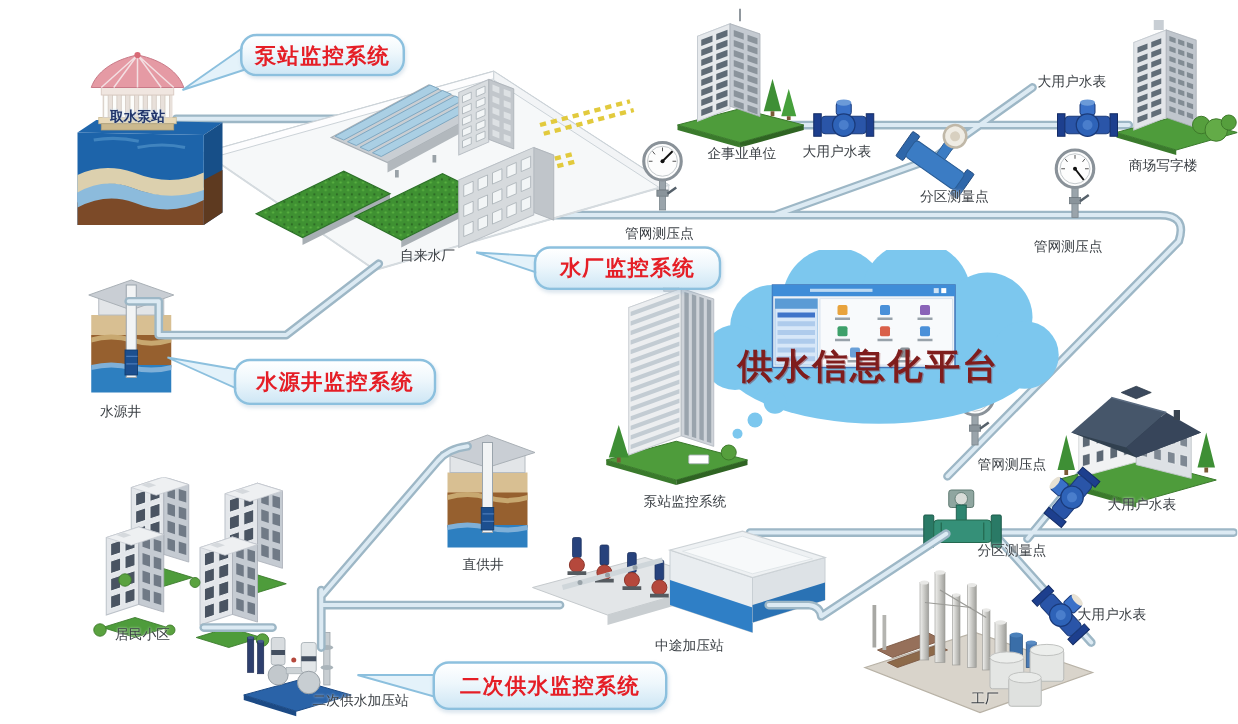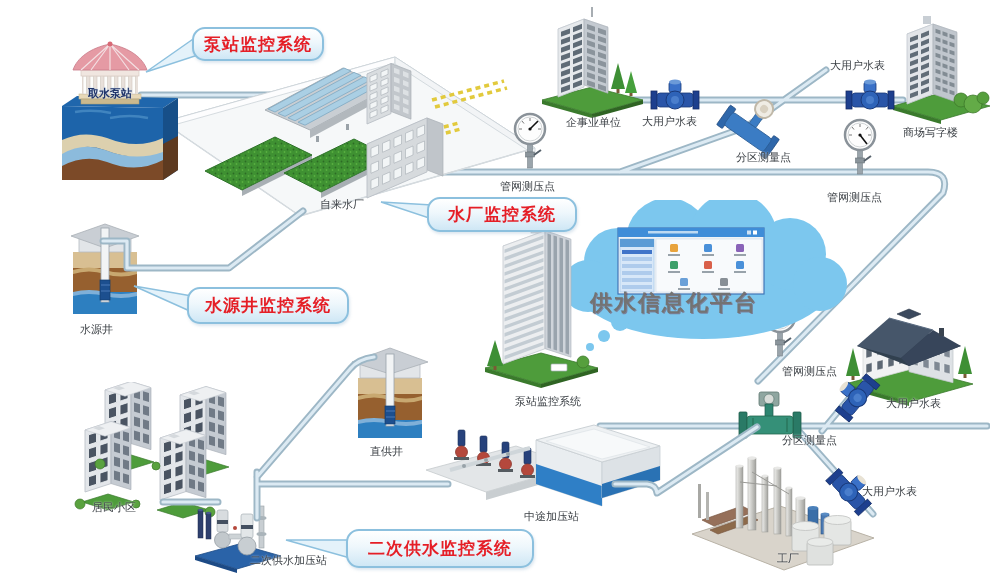--- a/index.html
+++ b/index.html
@@ -7,22 +7,22 @@
          font-family:"Liberation Sans",sans-serif;}
   .stage svg{position:absolute;}
   .lbl{position:absolute;font-size:11px;color:#3a3f44;white-space:nowrap;
        text-shadow:0 0 2px #ffffff;z-index:30;font-family:Liberation Mono, monospace;}
   .lbl-onblock{color:#22356b;font-weight:bold;text-shadow:0 0 2px #bcd8ee;}
   .callout{position:absolute;z-index:40;display:flex;align-items:center;justify-content:center;
            background:linear-gradient(180deg,#ffffff 0%,#eef7fc 45%,#cfe7f5 100%);
            border:2px solid #8cc0de;border-radius:13px;
            color:#e51e26;font-weight:bold;font-size:17px;letter-spacing:1px;
            box-shadow:1px 2px 3px rgba(120,160,190,.25);white-space:nowrap;}
-  .cloud-title{position:absolute;z-index:45;font-size:22px;font-weight:bold;color:#737373;
-               letter-spacing:2px;text-shadow:1px 1px 0 rgba(120,0,0,.35);white-space:nowrap;margin-top:14px;}
+  .cloud-title{position:absolute;z-index:45;font-size:28px;font-weight:bold;color:#7f1d1d;
+               letter-spacing:2px;text-shadow:1px 1px 0 rgba(120,0,0,.35);white-space:nowrap;}
   .pipe-outer{fill:none;stroke:#9db7c6;stroke-width:7;stroke-linecap:round;stroke-linejoin:round;}
   .pipe-inner{fill:none;stroke:#dceaf3;stroke-width:3.2;stroke-linecap:round;stroke-linejoin:round;}
   .tail{fill:#e4f2fa;stroke:#8cc0de;stroke-width:1.5;}
 </style>
 </head>
 <body>
 
 <div class="stage">
 
   <svg style="left:0;top:0;z-index:1" width="990" height="579" viewBox="0 0 990 579">

